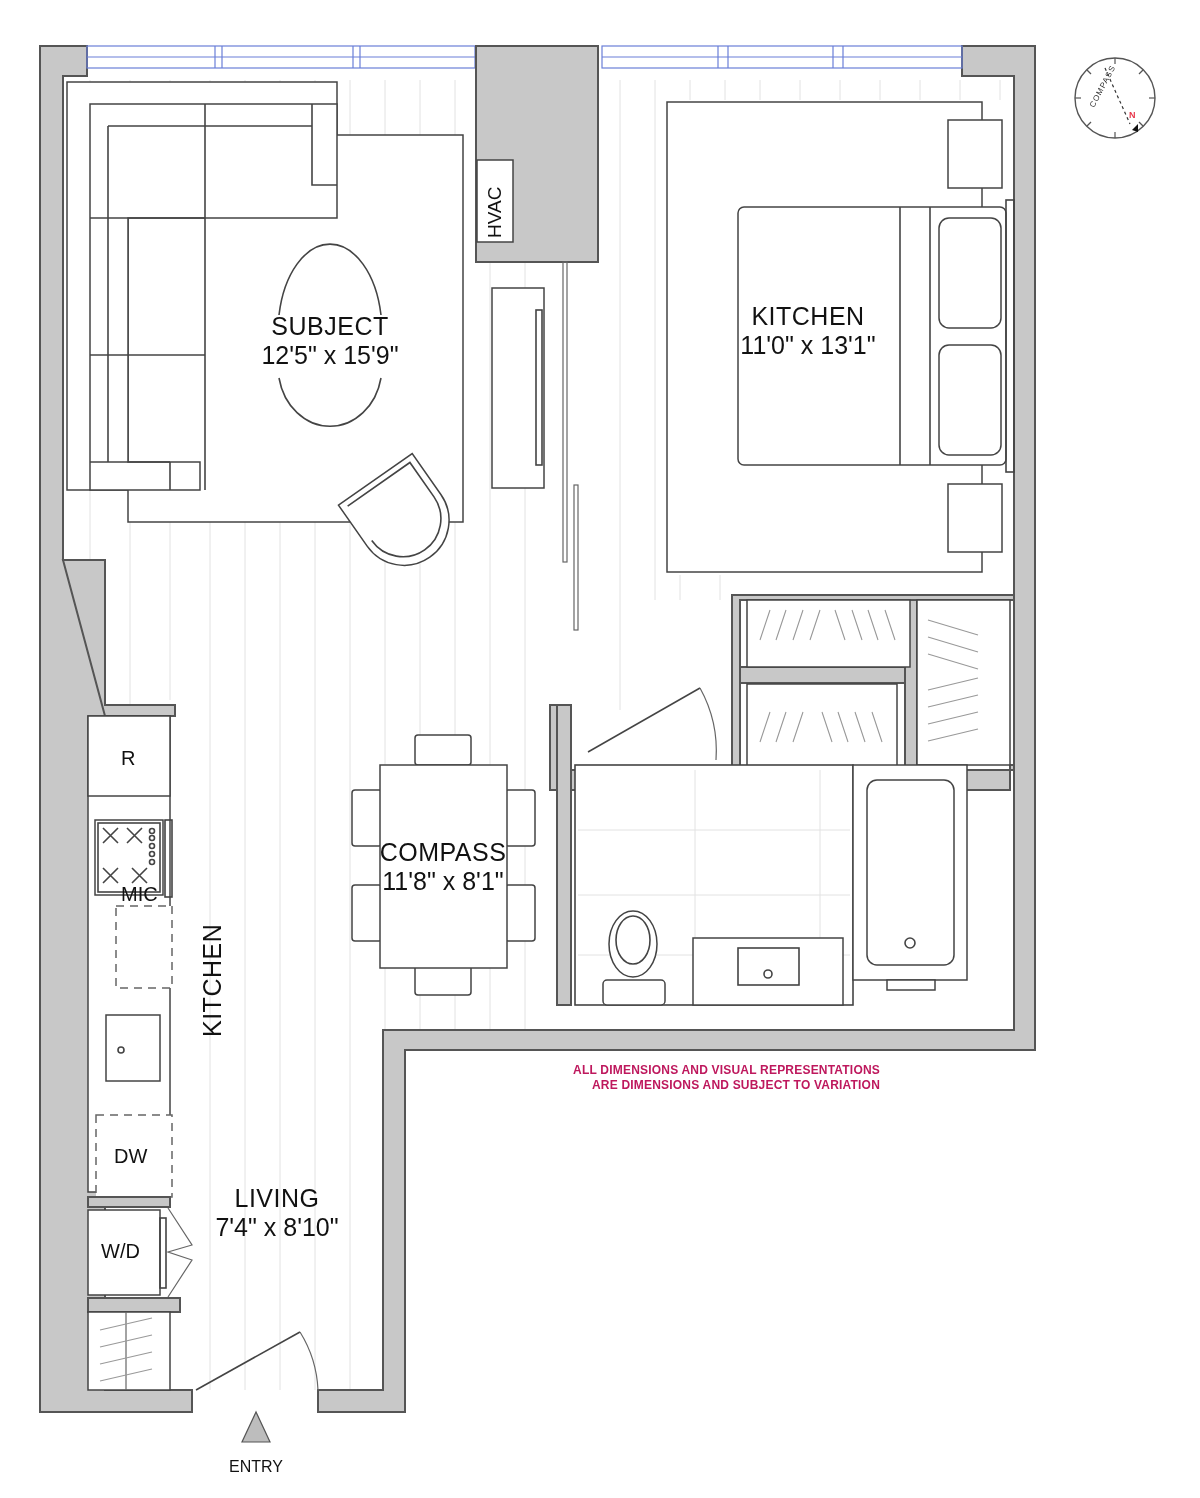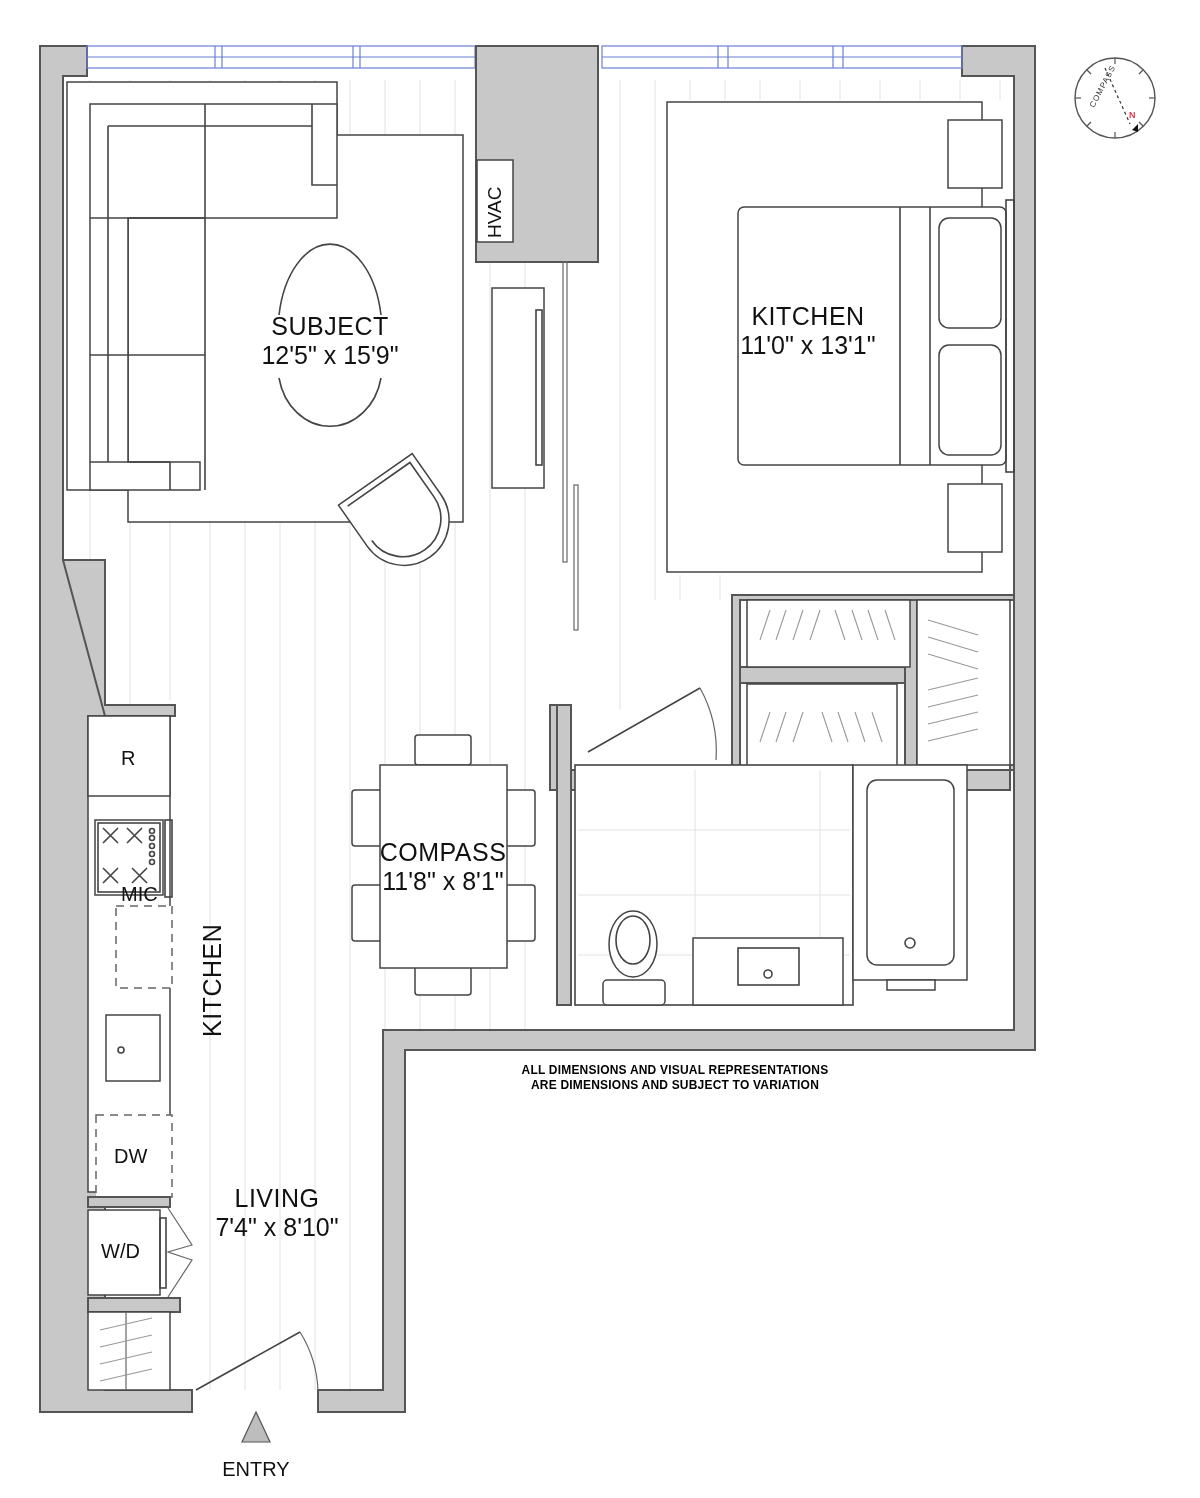--- a/index.html
+++ b/index.html
@@ -10,21 +10,21 @@
   .thin { fill: none; stroke: #666; stroke-width: 1.2; }
   .floor { stroke: #e2e2e2; stroke-width: 1; }
   .glass { fill: none; stroke: #6a7fd8; stroke-width: 1.2; }
   .furn { fill: #ffffff; stroke: #444; stroke-width: 1.5; }
   .dash { fill: #ffffff; stroke: #666; stroke-width: 1.5; stroke-dasharray: 8 6; }
   .hatch { stroke: #999; stroke-width: 1.1; }
   .label { position: absolute; text-align: center; color: #111; font-family: "Liberation Sans", sans-serif; white-space: nowrap; line-height: 1.15; }
   .room-name { font-size: 25px; letter-spacing: 0.5px; }
   .room-dim { font-size: 25px; }
   .small-lbl { position: absolute; font-size: 20px; color: #111; font-family: "Liberation Sans", sans-serif; }
-  .note { position: absolute; font-size: 12px; font-weight: bold; color: #000000; text-align: center; font-family: "Liberation Sans", sans-serif; line-height: 1.25; letter-spacing: 0.2px; }
+  .note { position: absolute; font-size: 12px; font-weight: bold; color: #be185d; text-align: right; font-family: "Liberation Sans", sans-serif; line-height: 1.25; letter-spacing: 0.2px; }
 </style>
 </head>
 <body>
 
 <svg id="plan" viewBox="0 0 1200 1498" xmlns="http://www.w3.org/2000/svg">
 
   <g>
     <line class="floor" x1="90" y1="80" x2="90" y2="560"></line>
     <line class="floor" x1="130" y1="80" x2="130" y2="760"></line>
     <line class="floor" x1="170" y1="80" x2="170" y2="700"></line>
@@ -250,18 +250,18 @@
   <div class="room-dim">7'4" x 8'10"</div>
 </div>
 <div class="label room-name" style="left:152px; top:966px; width:120px; transform:rotate(-90deg);">KITCHEN</div>
 
 <div class="small-lbl" style="left:484px; top:173px; transform:rotate(-90deg); transform-origin:left top; top:238px; font-size:19px;">HVAC</div>
 <div class="small-lbl" style="left:121px; top:747px;">R</div>
 <div class="small-lbl" style="left:121px; top:883px;">MIC</div>
 <div class="small-lbl" style="left:114px; top:1145px;text-align:center;">DW</div>
 <div class="small-lbl" style="left:101px; top:1240px;text-align:center;">W/D</div>
 
-<div class="label" style="left:196px; top:1458px; width:120px; font-size:20px;">ENTRY</div>
+<div class="label" style="left:196px; top:1458px; width:120px; font-size:16px;">ENTRY</div>
 
 <div class="note" style="left:470px; top:1063px; width:410px;">
   <div>ALL DIMENSIONS AND VISUAL REPRESENTATIONS</div>
   <div>ARE DIMENSIONS AND SUBJECT TO VARIATION</div>
 </div>
 
 </body></html>

